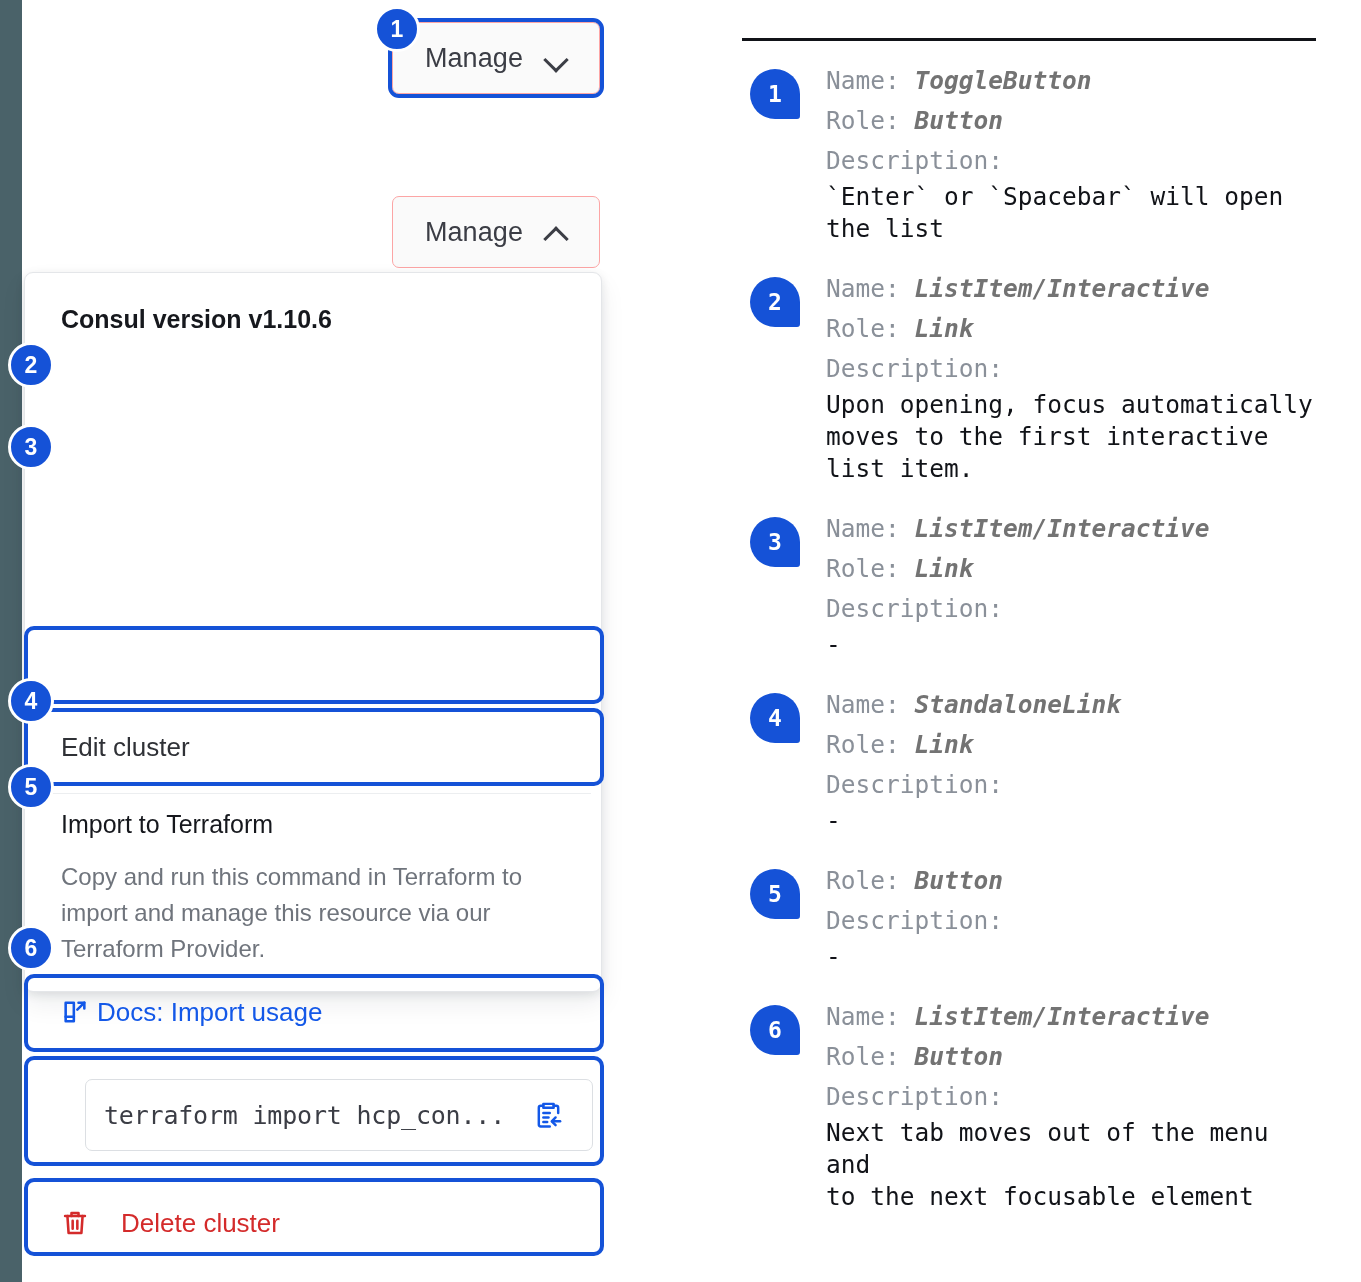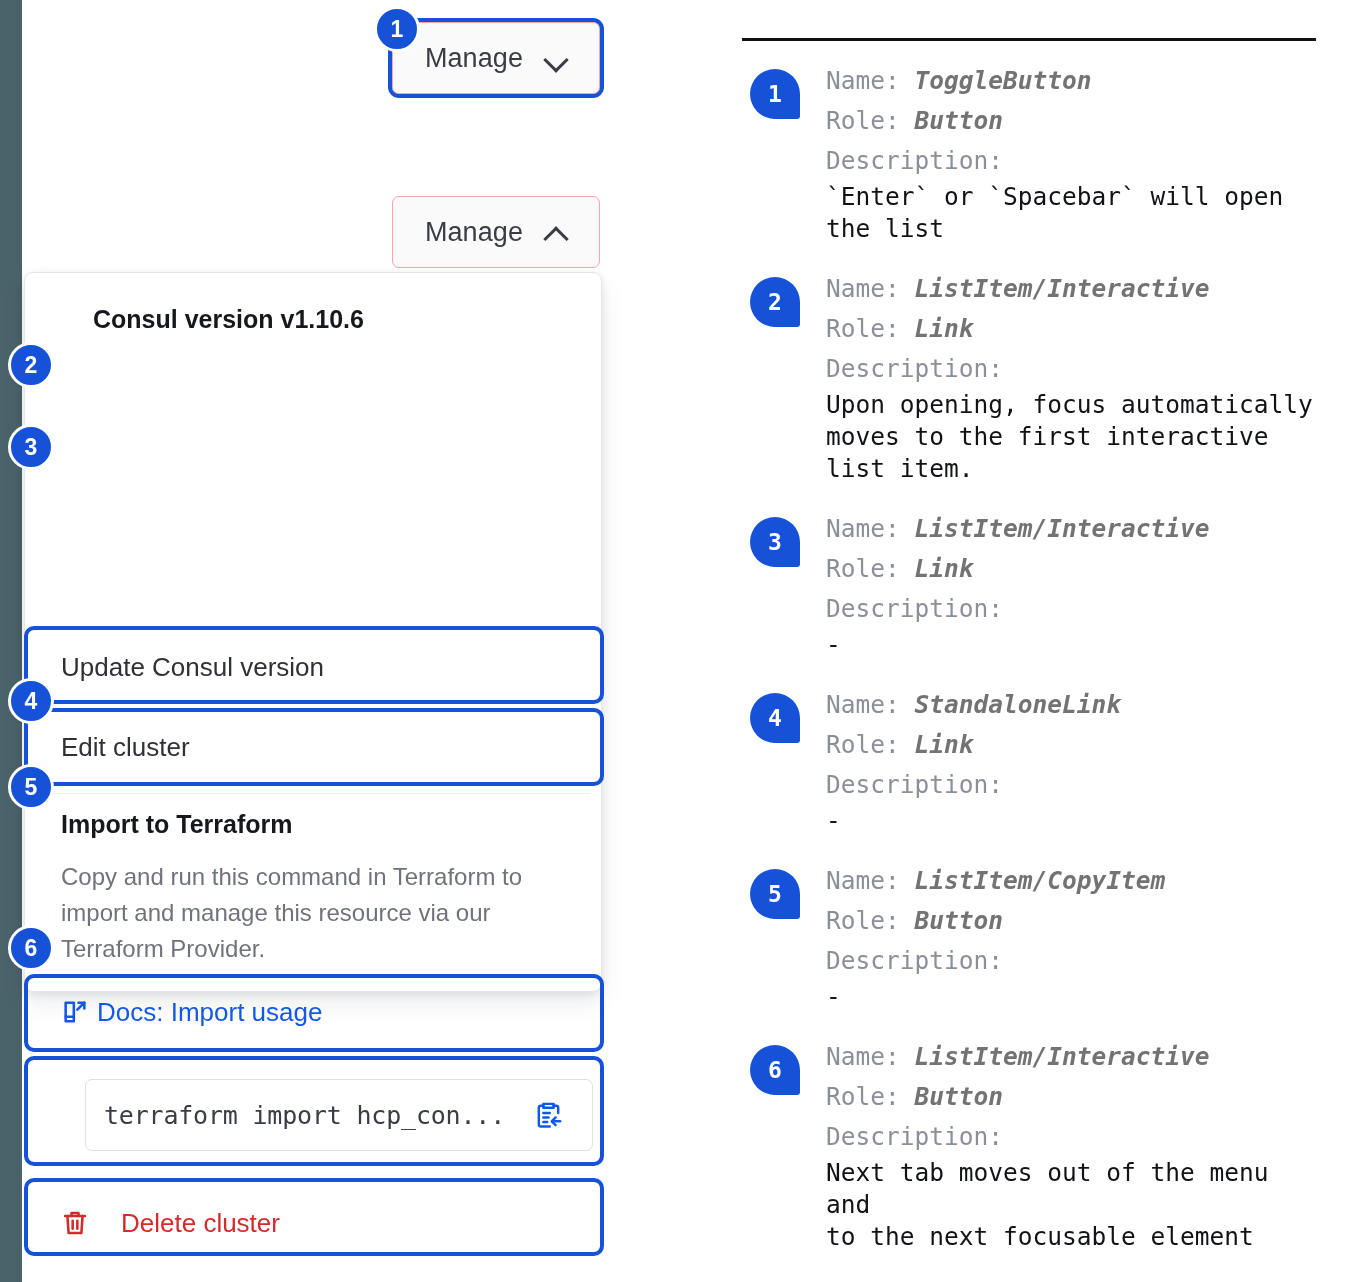--- a/index.html
+++ b/index.html
@@ -63,42 +63,42 @@
     width: 578px; height: 720px;
     background: #ffffff;
     border: 1px solid #e4e6e9;
     border-radius: 9px;
     box-shadow: 0 3px 10px rgba(20,25,40,.10), 0 12px 26px rgba(20,25,40,.07);
   }
 
   .dd-header {
     position: absolute; left: 0; top: 0;
     width: 100%; padding: 32px 36px 14px 36px;
-    font-size: 25px; font-weight: bold; color: #16181d; margin-left: 32px;
+    font-size: 25px; font-weight: bold; color: #16181d;
   }
 
   .dd-row {
     position: absolute; left: 0; width: 100%;
     padding: 0 36px;
     display: flex; align-items: center;
     font-size: 26px; color: #2f3136;
   }
   .dd-row.r-update { top: 355px; height: 78px; }
   .dd-row.r-edit   { top: 435px; height: 78px; }
   .dd-row.r-docs   { top: 702px; height: 74px; color:#1358e8; gap:8px; }
   .dd-row.r-delete { top: 912px; height: 76px; color:#d42b2b; gap:32px; }
 
   .divider {
     position: absolute; left: 12px; top: 520px;
     width: 554px; height: 1px; background: #eceef0;
   }
 
   .tf-title {
     position: absolute; left: 36px; top: 537px;
-    font-size: 25px; font-weight: bold; color: #16181d;
+    font-size: 25px; font-weight: normal; color: #16181d;
   }
   .tf-desc {
     position: absolute; left: 36px; top: 586px;
     width: 510px;
     font-size: 24px; line-height: 36px; color: #6f747c;
   }
 
   .cmd-box {
     position: absolute; left: 60px; top: 806px;
     width: 508px; height: 72px;
@@ -192,23 +192,20 @@
 
     <div class="manage-btn bottom">
       <span>Manage</span>
       <span class="chev up"></span>
     </div>
 
     <div class="dropdown">
 
       <div class="dd-header">Consul version v1.10.6</div>
 
-      <div class="dd-row r-update">
-        <span>Update Consul version</span>
-      </div>
 
       <div class="dd-row r-edit">
         <span>Edit cluster</span>
       </div>
 
       <div class="divider"></div>
 
       <div class="tf-title">Import to Terraform</div>
       <div class="tf-desc">Copy and run this command in Terraform to import and manage this resource via our Terraform Provider.</div>
 
@@ -303,21 +300,20 @@
     <div class="annot-item">
       <div class="pin">4</div>
       <div class="fld"><span class="k">Name:</span> <span class="v">StandaloneLink</span></div>
       <div class="fld"><span class="k">Role:</span> <span class="v">Link</span></div>
       <div class="fld"><span class="k">Description:</span></div>
       <div class="desc-body">-</div>
     </div>
 
     <div class="annot-item">
       <div class="pin">5</div>
-      <div class="fld"><span class="k">Name:</span> <span class="v">ListItem/CopyItem</span></div>
       <div class="fld"><span class="k">Role:</span> <span class="v">Button</span></div>
       <div class="fld"><span class="k">Description:</span></div>
       <div class="desc-body">-</div>
     </div>
 
     <div class="annot-item">
       <div class="pin">6</div>
       <div class="fld"><span class="k">Name:</span> <span class="v">ListItem/Interactive</span></div>
       <div class="fld"><span class="k">Role:</span> <span class="v">Button</span></div>
       <div class="fld"><span class="k">Description:</span></div>

